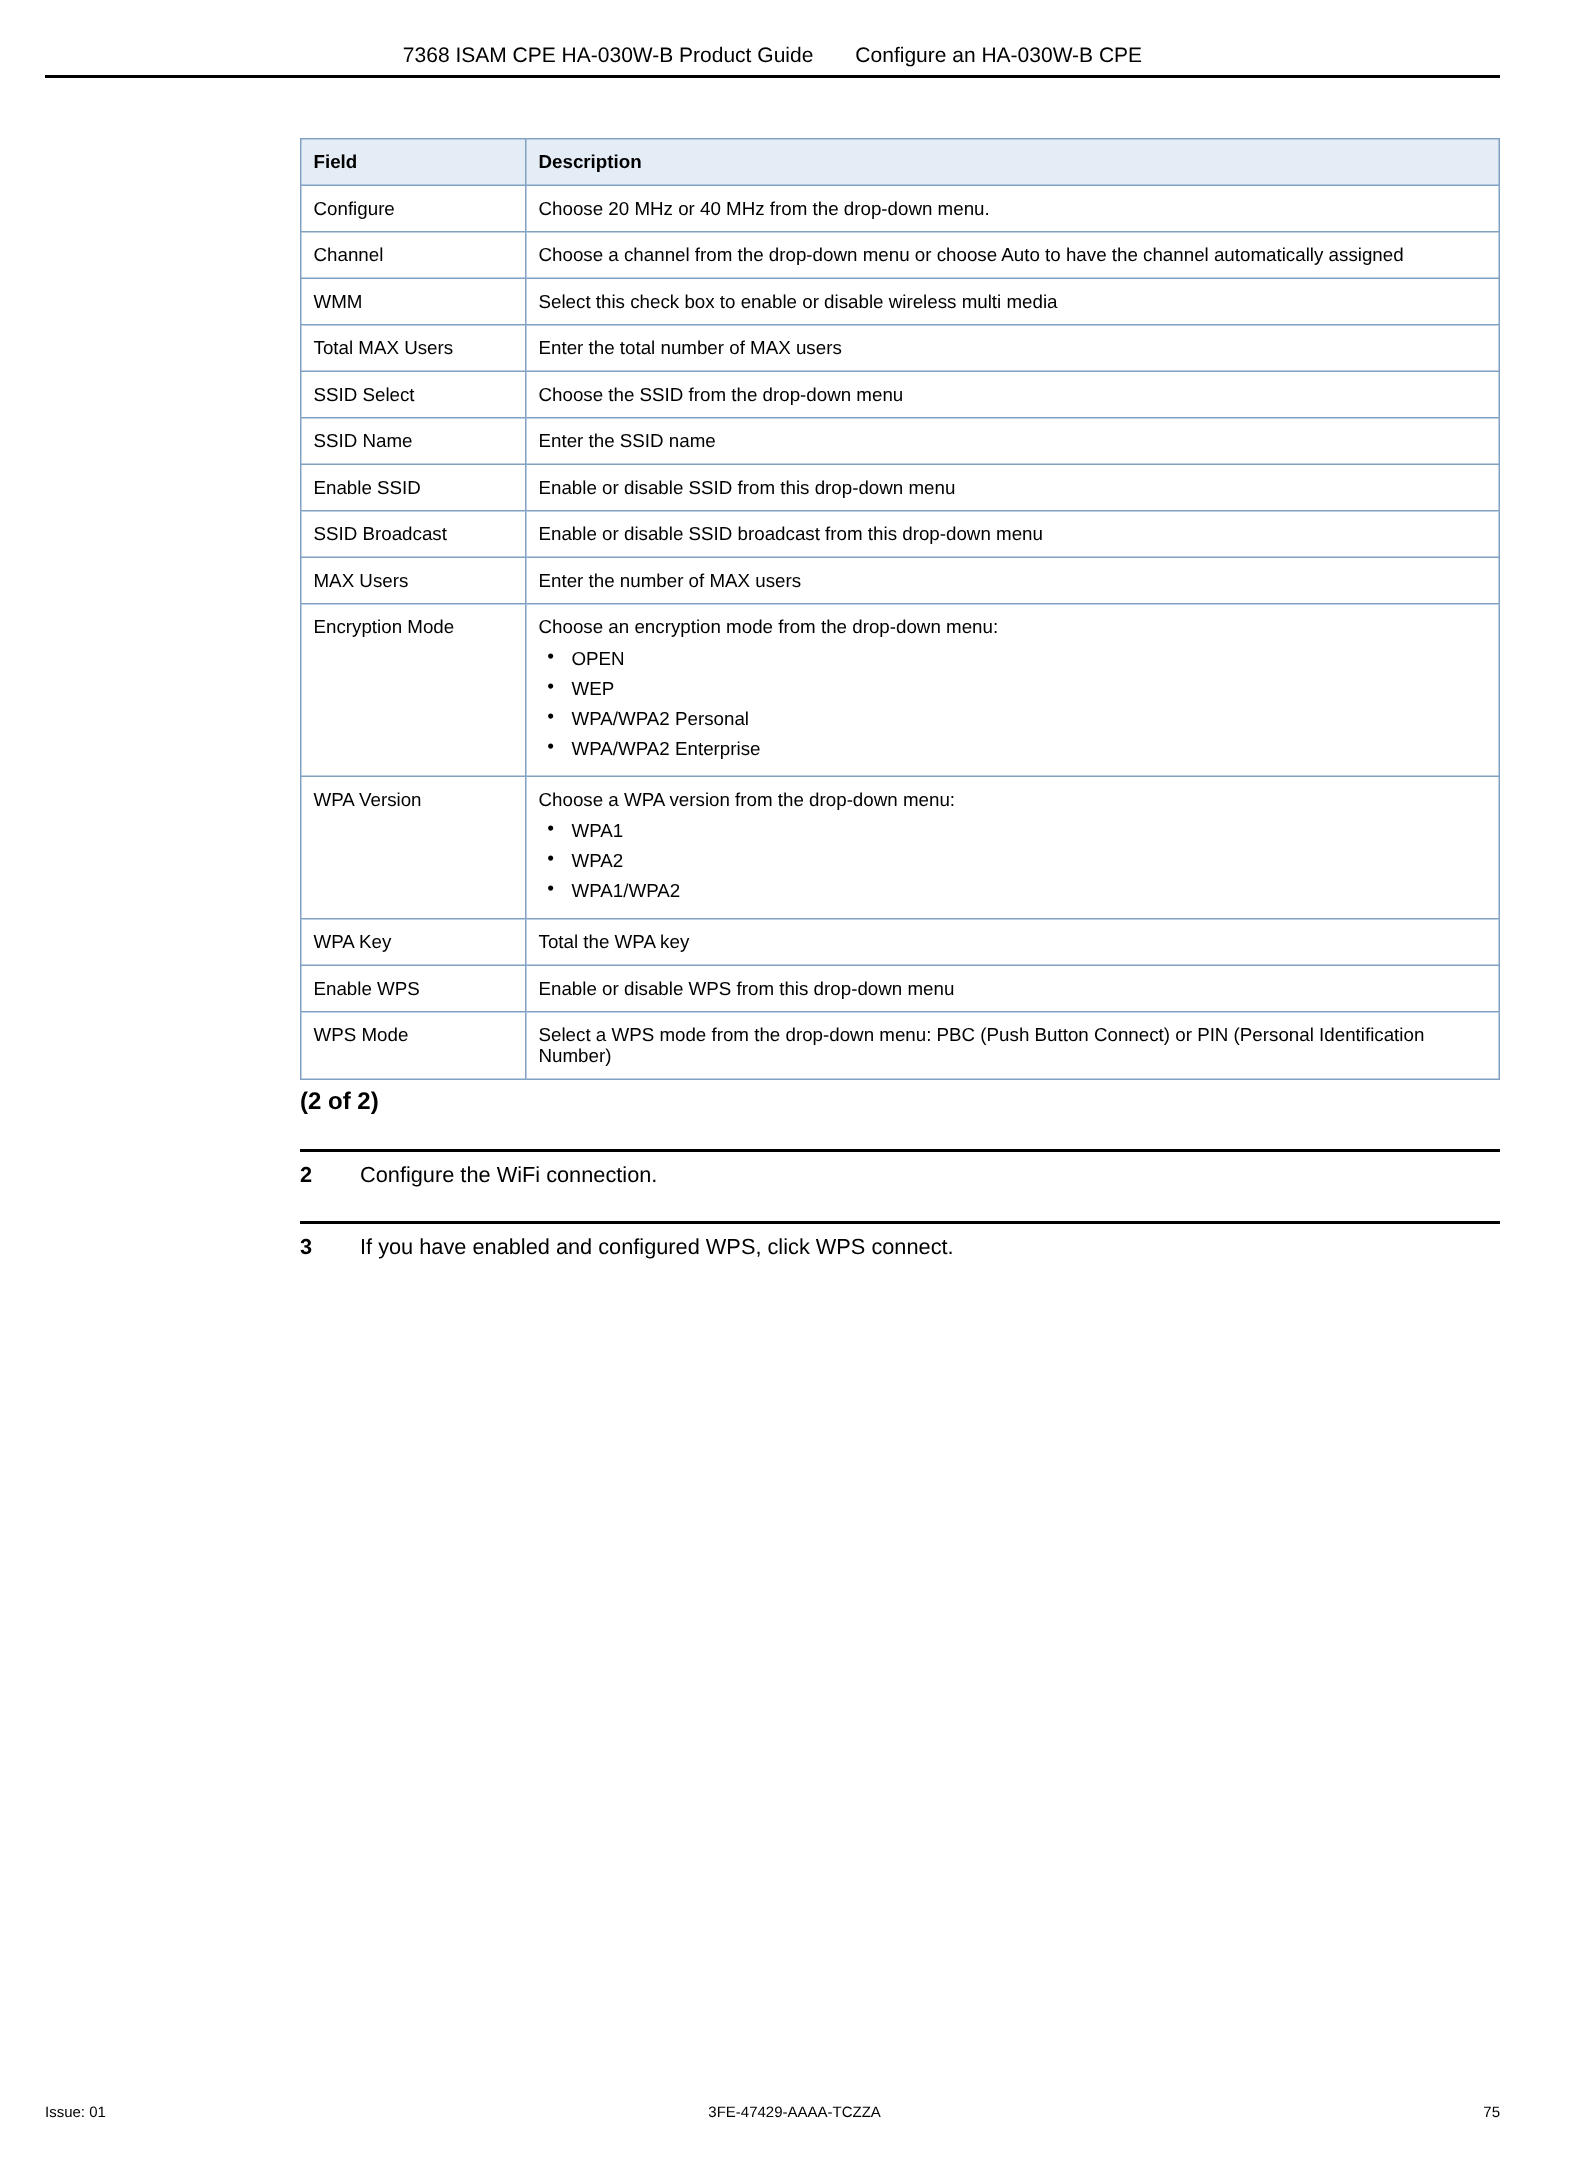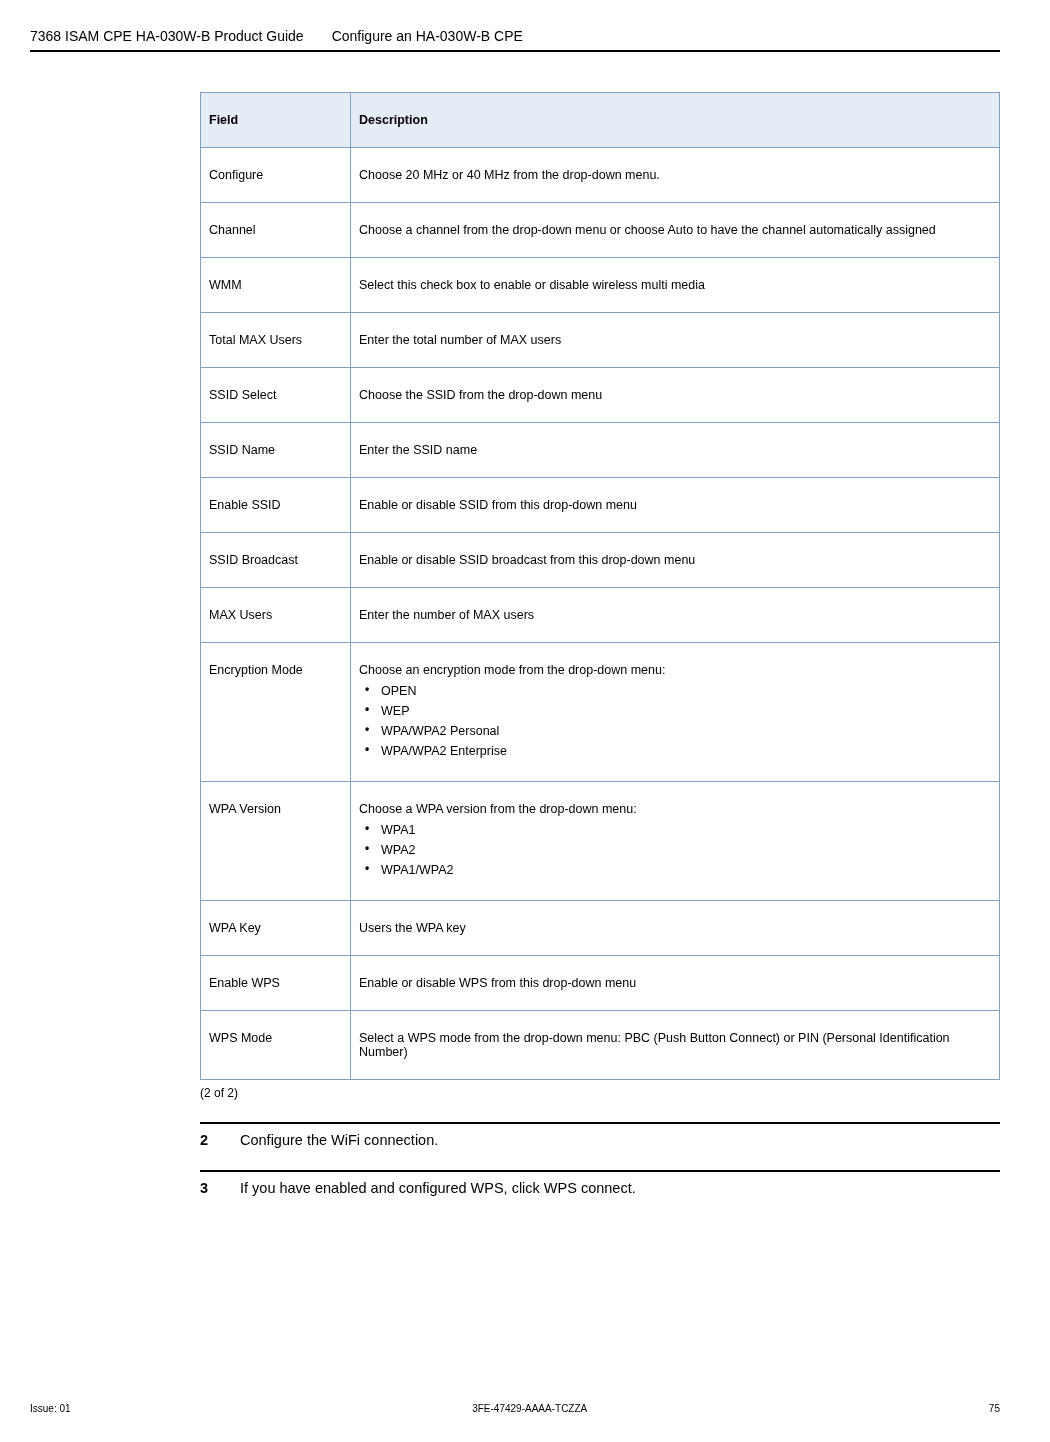--- a/index.html
+++ b/index.html
@@ -15,21 +15,21 @@
       width: 1050px;
       height: 1442px;
       margin: 0 auto;
       padding: 28px 50px 28px 30px;
       position: relative;
       display: flex;
       flex-direction: column;
     }
     .header {
       display: flex;
-      justify-content: flex-start;
+      justify-content: center;
       font-size: 14px;
       padding-bottom: 6px;
       gap: 28px;
     }
     .hr {
       border: none;
       border-top: 2px solid #000;
       margin: 0 0 40px 0;
     }
     .content {
@@ -38,21 +38,21 @@
     }
     table.parms {
       border-collapse: collapse;
       width: 100%;
       font-size: 12.5px;
     }
     table.parms th,
     table.parms td {
       border: 1px solid #7fa2c2;
       vertical-align: top;
-      padding: 20px 8px;
+      padding: 8px 8px;
       text-align: left;
     }
     table.parms th:first-child,
     table.parms td:first-child {
       width: 150px;
     }
     table.parms thead th {
       background: #e4ecf5;
       font-weight: bold;
     }
@@ -68,22 +68,22 @@
     }
     ul.opts li::before {
       content: "•";
       position: absolute;
       left: 6px;
       top: -1px;
       font-size: 12px;
       font-weight: bold;
     }
     .pager {
-      font-size: 12px;
-      font-weight: normal;
+      font-size: 16px;
+      font-weight: bold;
       margin-top: 6px;
     }
     .step-block {
       border-top: 2px solid #000;
       margin-top: 22px;
       padding-top: 8px;
     }
     .step {
       display: flex;
       font-size: 14.5px;
@@ -173,21 +173,21 @@
             <span>Choose a WPA version from the drop-down menu:</span>
             <ul class="opts">
               <li>WPA1</li>
               <li>WPA2</li>
               <li>WPA1/WPA2</li>
             </ul>
           </td>
         </tr>
         <tr>
           <td>WPA Key</td>
-          <td>Users the WPA key</td>
+          <td>Total the WPA key</td>
         </tr>
         <tr>
           <td>Enable WPS</td>
           <td>Enable or disable WPS from this drop-down menu</td>
         </tr>
         <tr>
           <td>WPS Mode</td>
           <td>Select a WPS mode from the drop-down menu: PBC (Push Button Connect) or PIN (Personal Identification Number)</td>
         </tr>
       </tbody>

